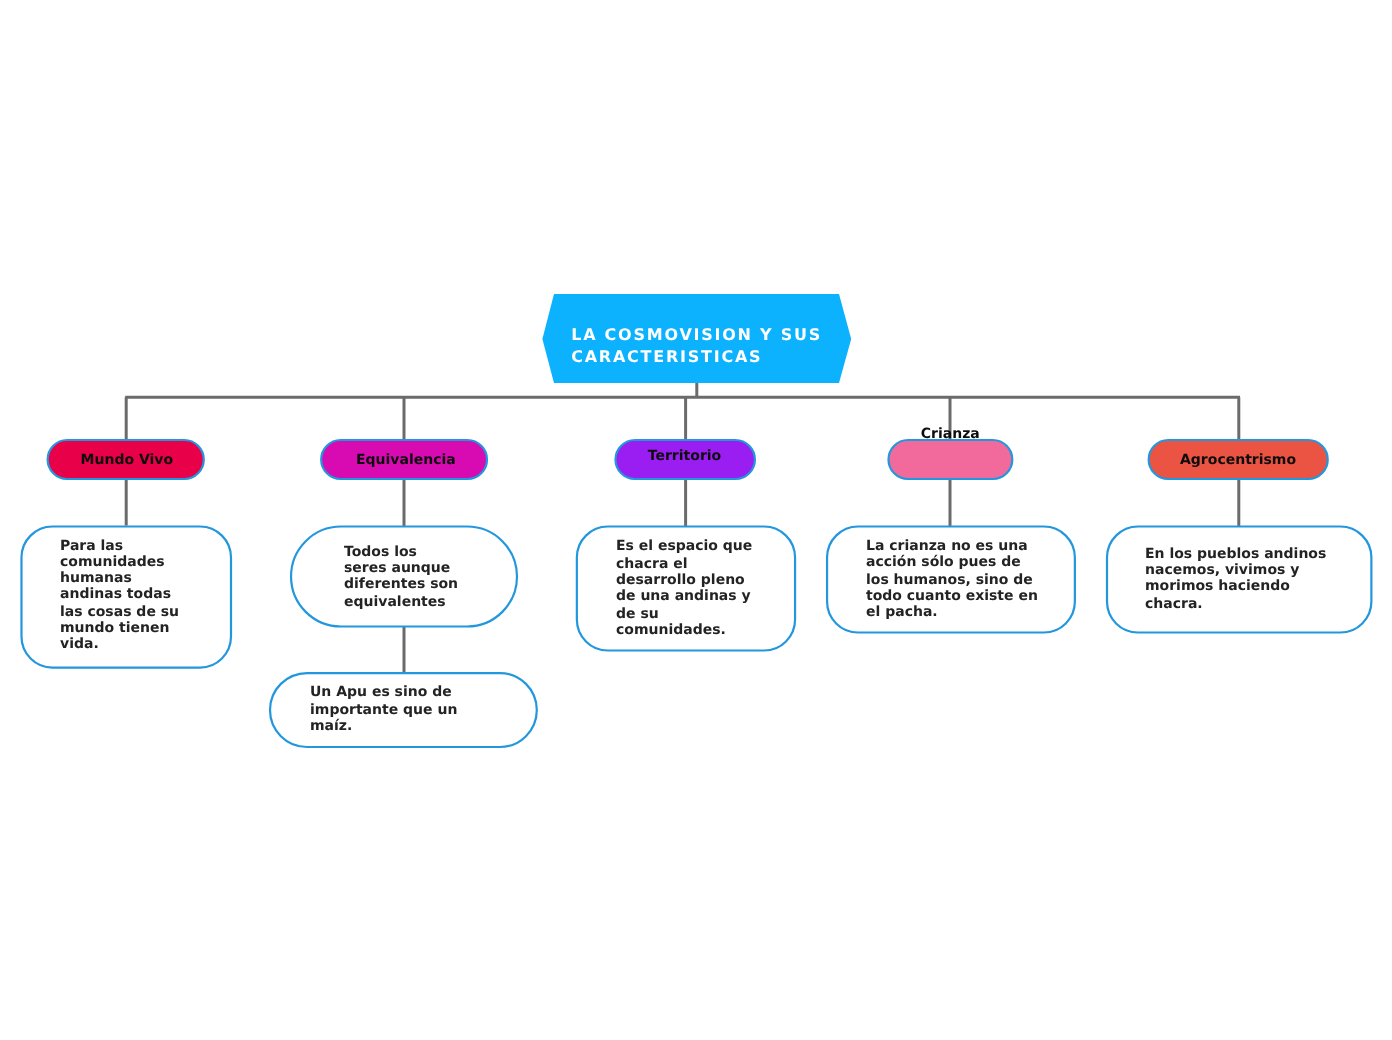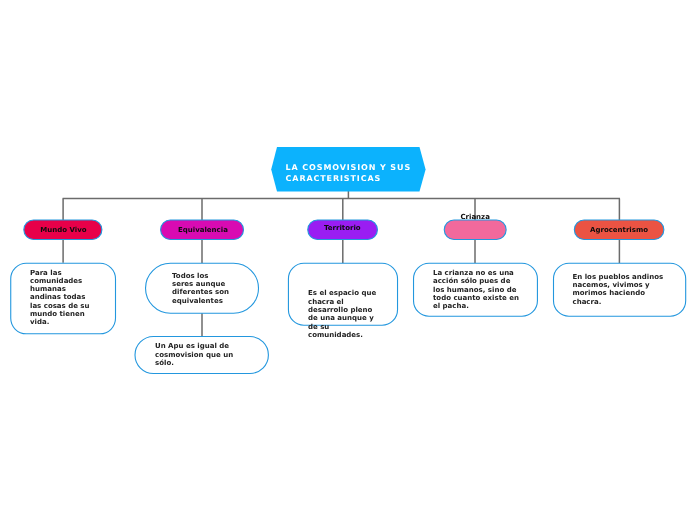--- a/index.html
+++ b/index.html
@@ -76,30 +76,30 @@
   </div>
 
   <div class="note" style="left:172px;top:271.8px;">
     <div>Todos los</div>
     <div>seres aunque</div>
     <div>diferentes son</div>
     <div>equivalentes</div>
   </div>
 
   <div class="note" style="left:155px;top:342.4px;">
-    <div>Un Apu es igual de</div>
-    <div>cosmovision que un</div>
-    <div>sólo.</div>
+    <div>Un Apu es sino de</div>
+    <div>importante que un</div>
+    <div>maíz.</div>
   </div>
 
-  <div class="note" style="left:308px;top:269.2px;margin-top:20px;">
+  <div class="note" style="left:308px;top:269.2px;">
     <div>Es el espacio que</div>
     <div>chacra el</div>
     <div>desarrollo pleno</div>
-    <div>de una aunque y</div>
+    <div>de una andinas y</div>
     <div>de su</div>
     <div>comunidades.</div>
   </div>
 
   <div class="note" style="left:433px;top:269.1px;">
     <div>La crianza no es una</div>
     <div>acción sólo pues de</div>
     <div>los humanos, sino de</div>
     <div>todo cuanto existe en</div>
     <div>el pacha.</div>

